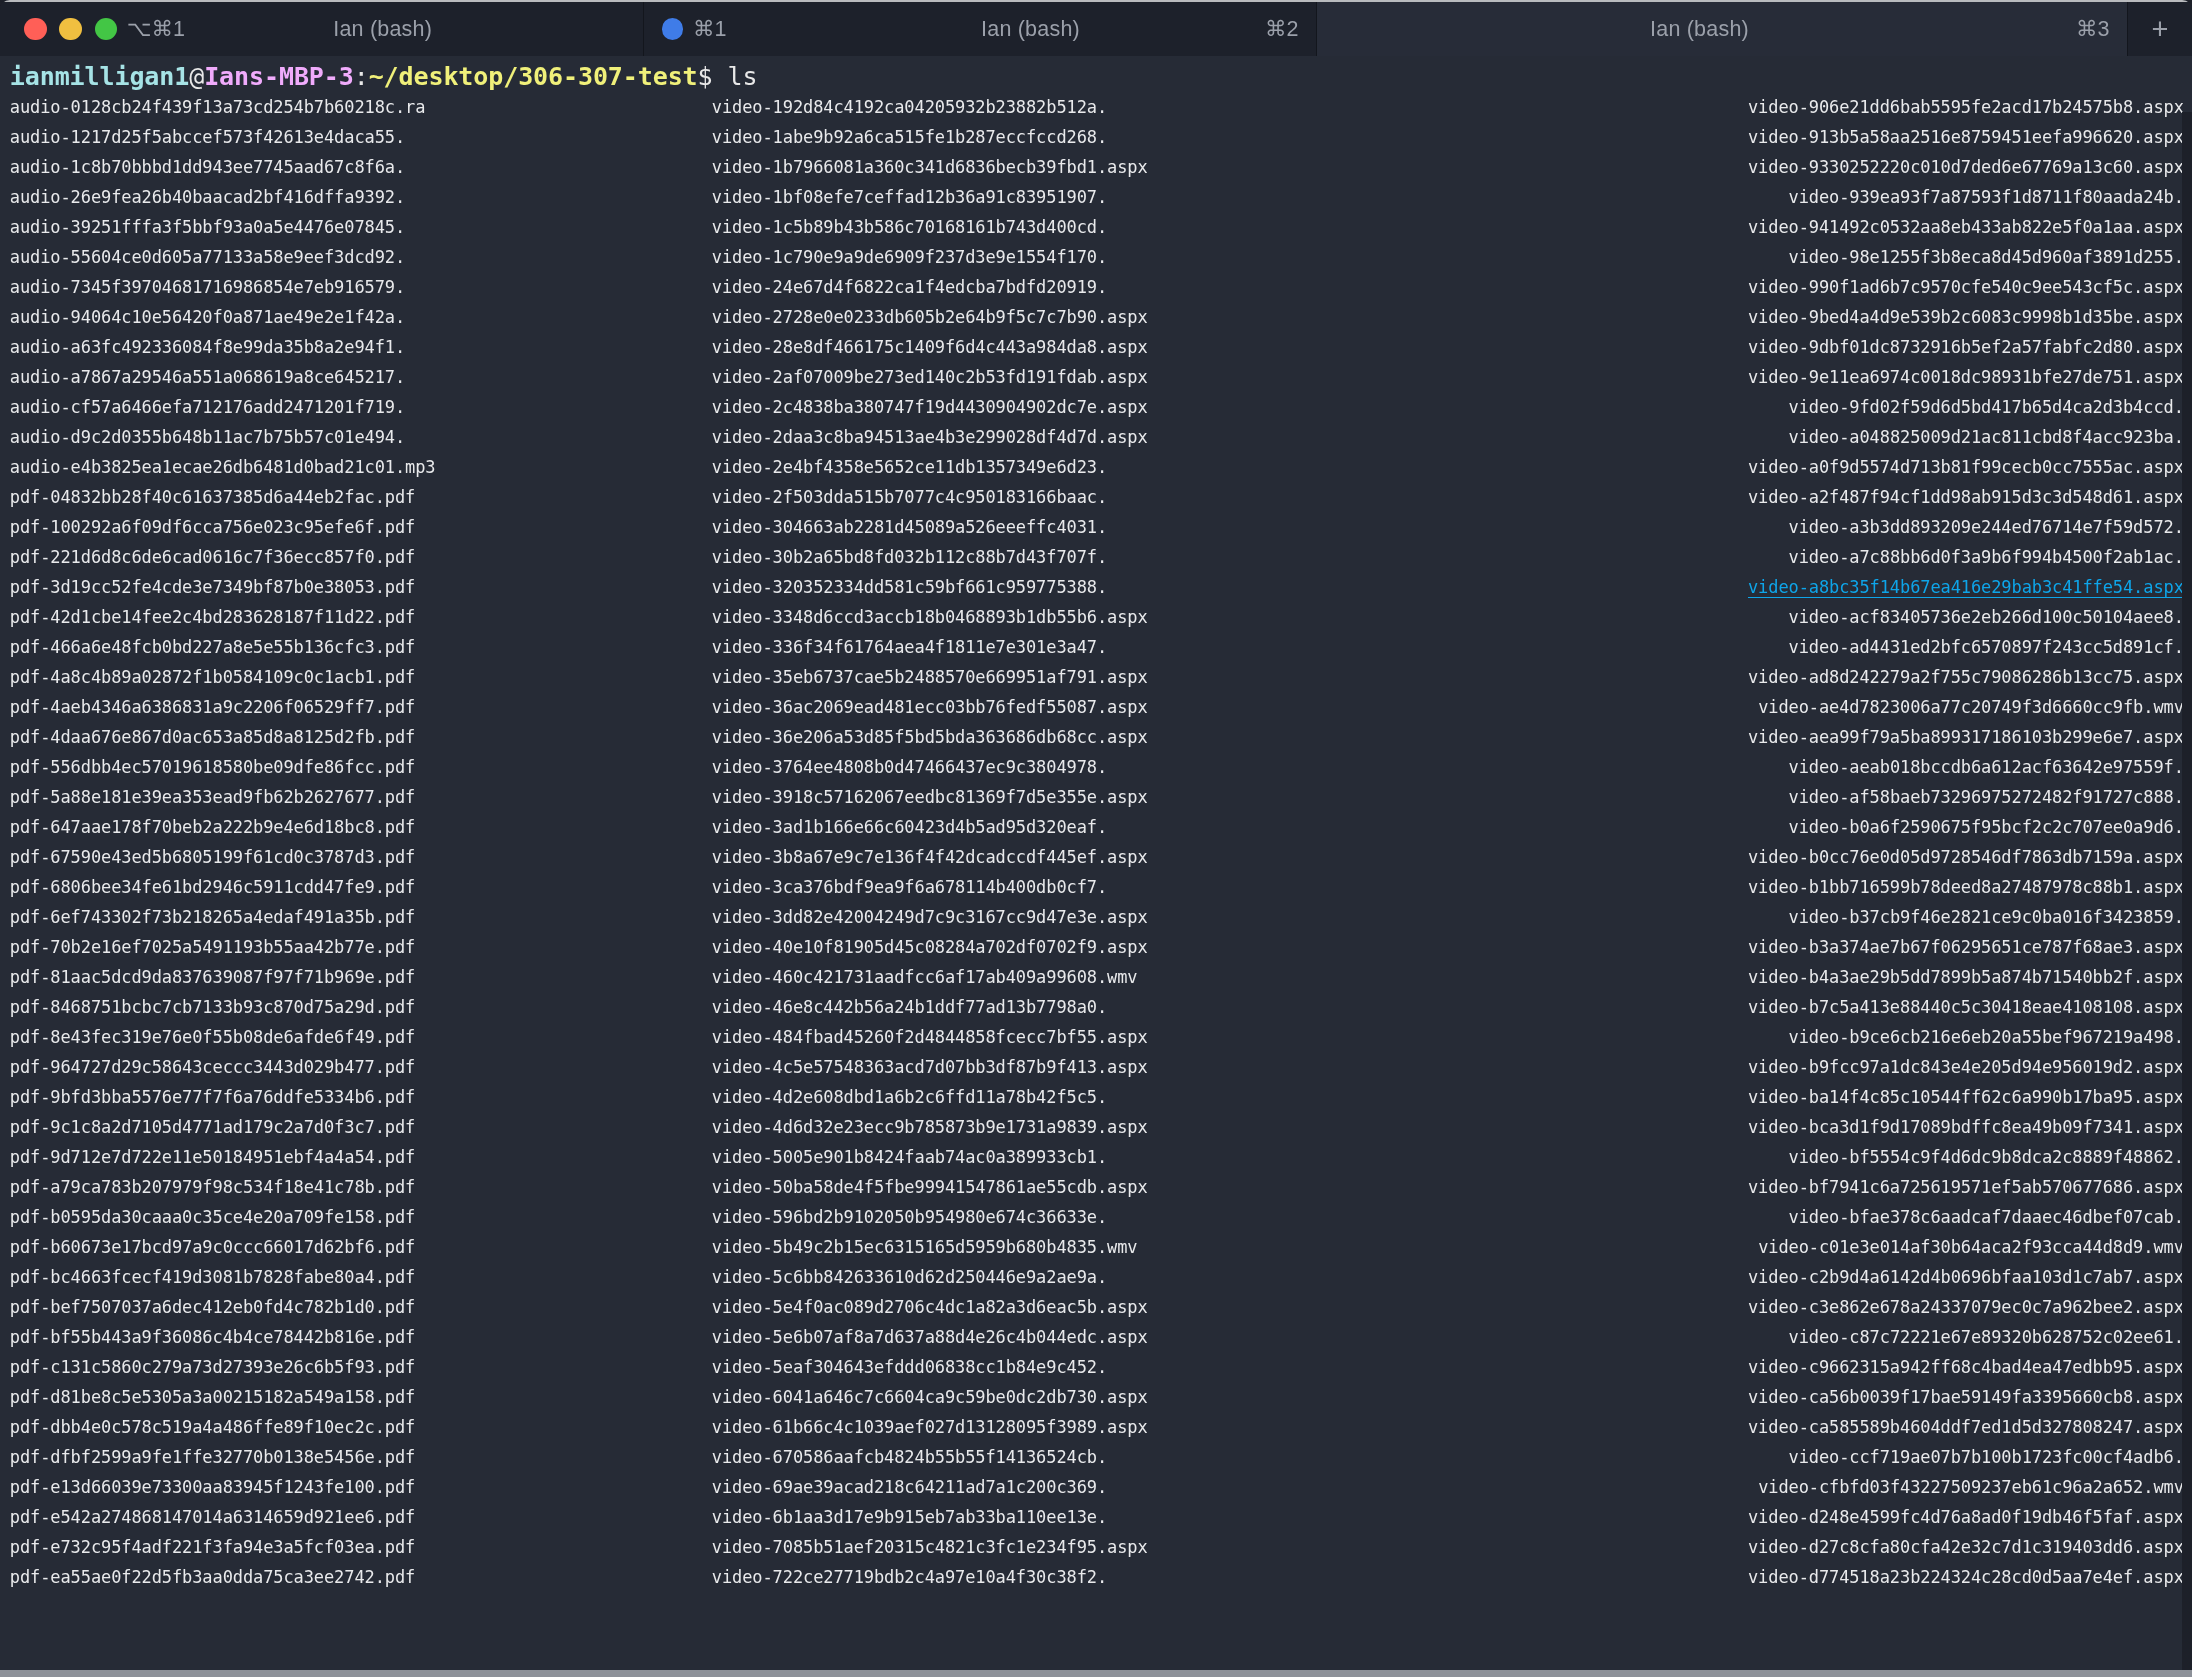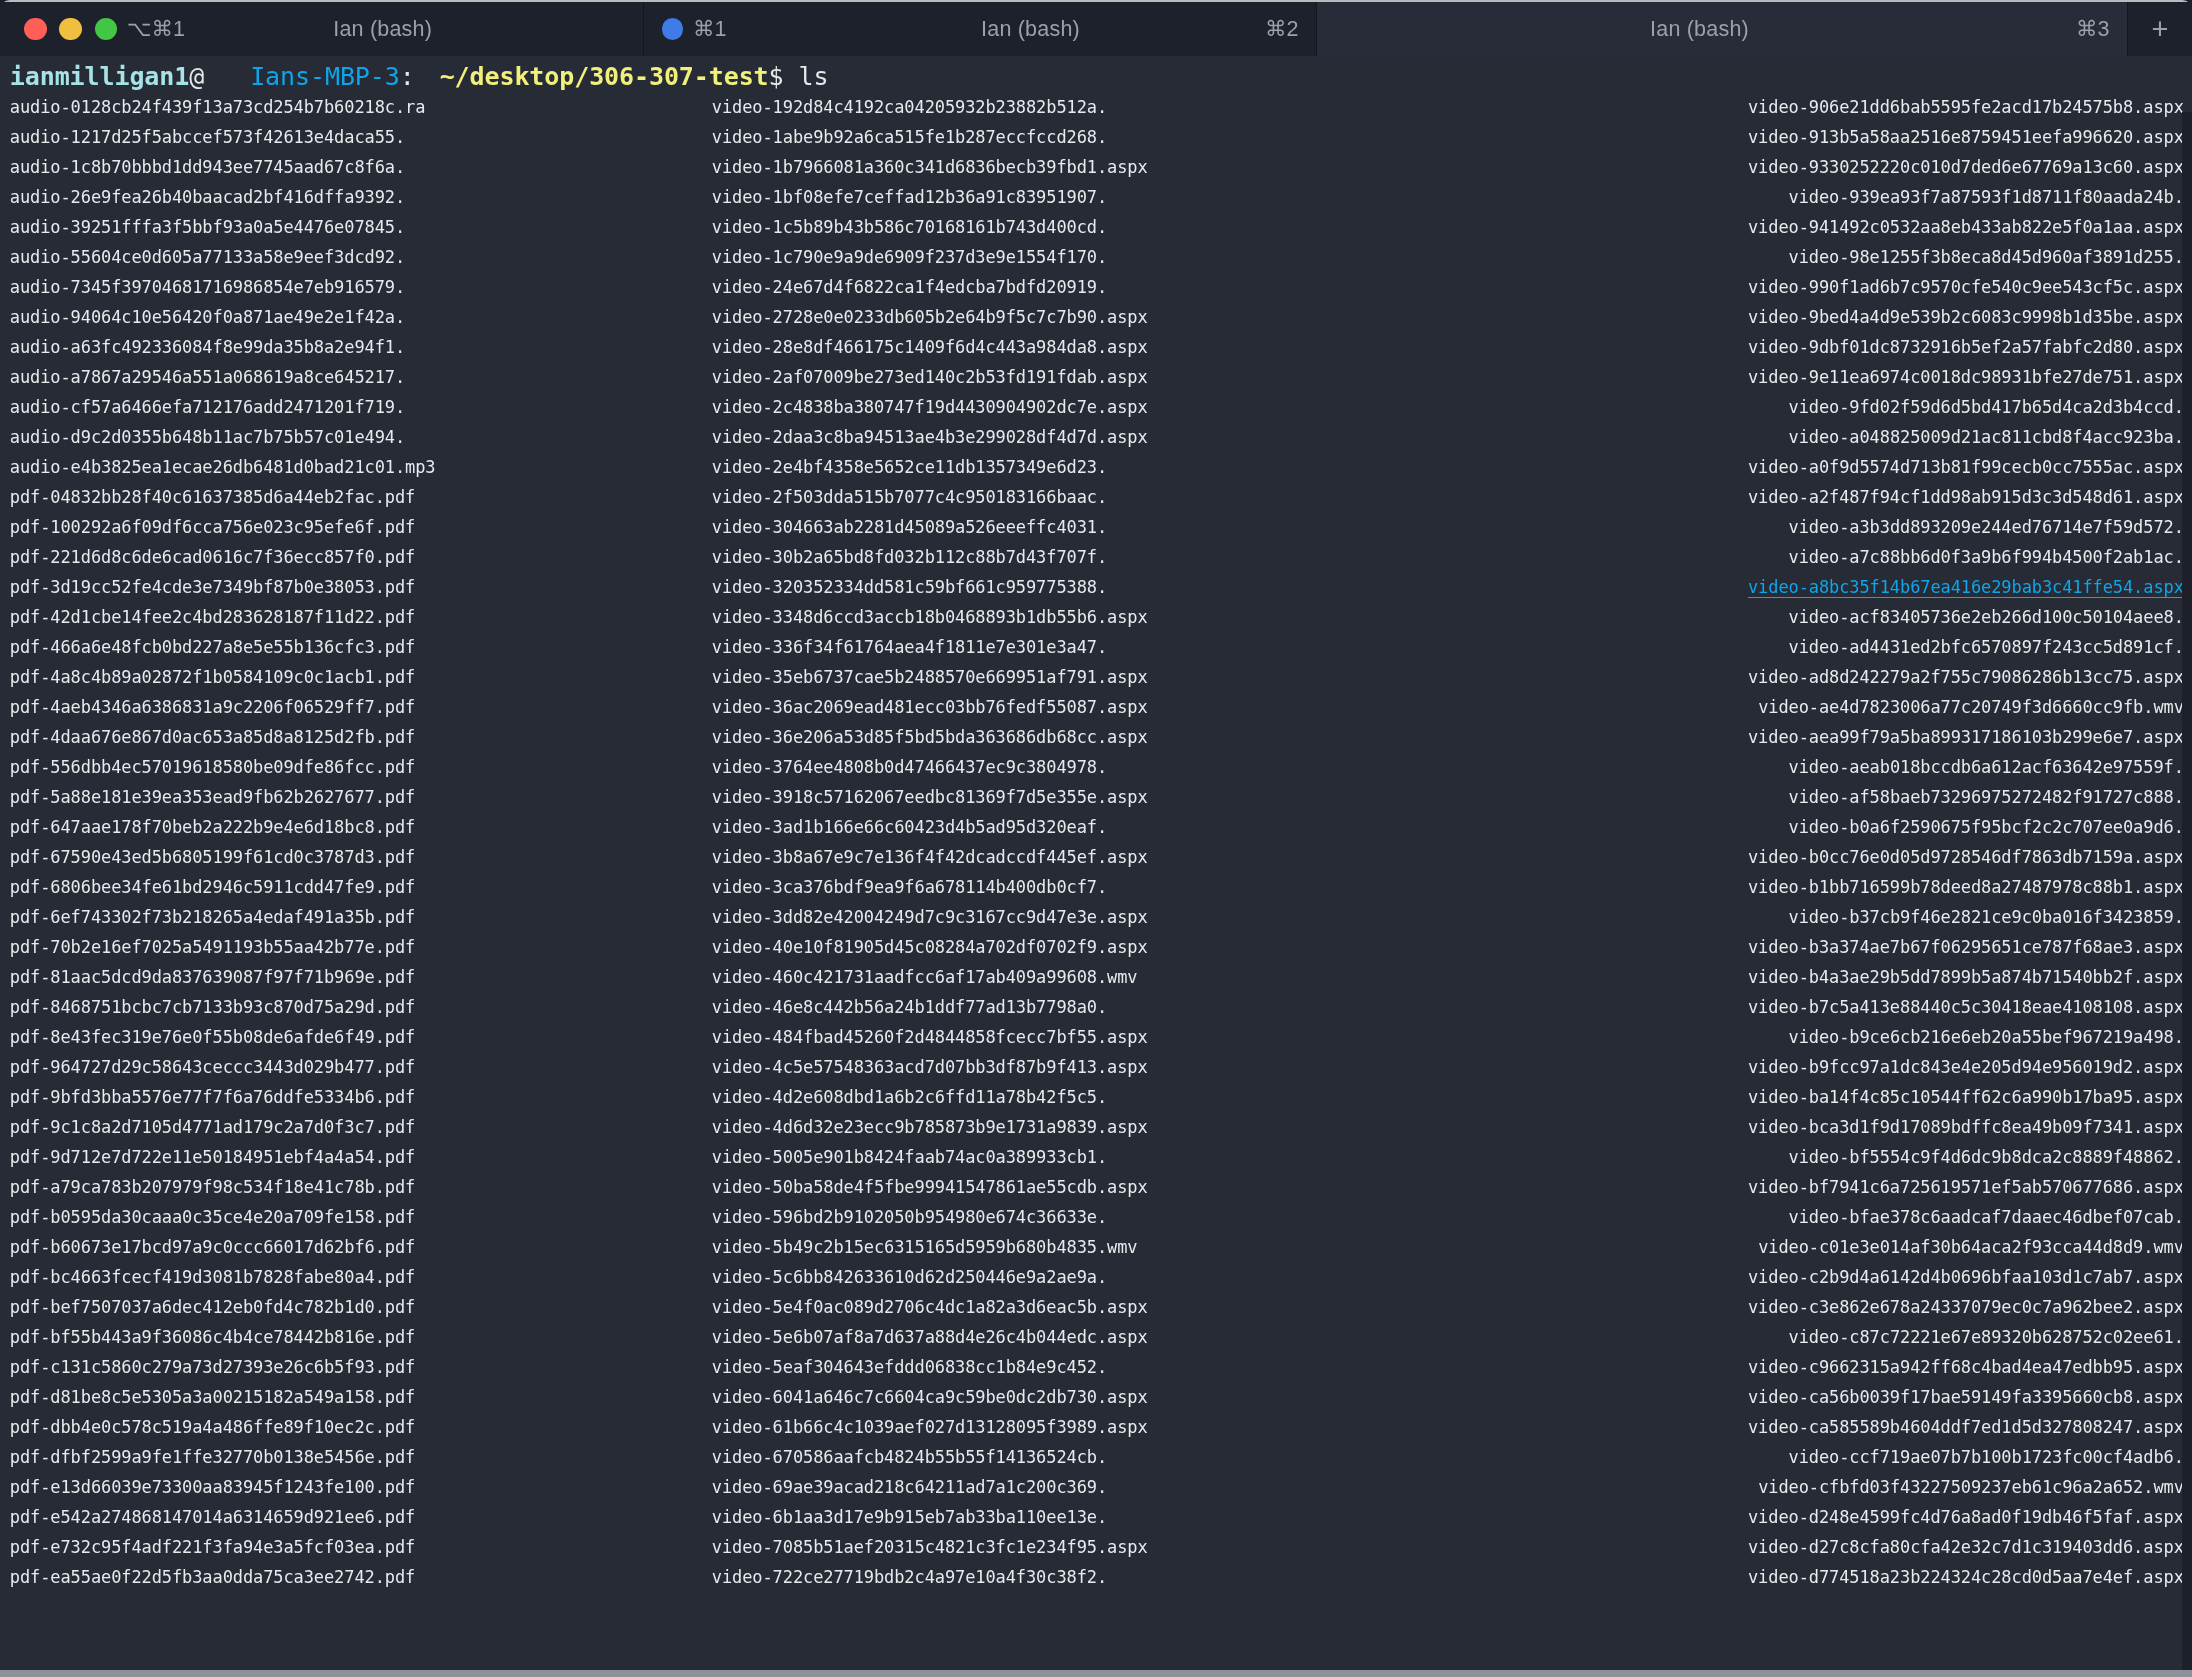--- a/index.html
+++ b/index.html
@@ -96,23 +96,23 @@
     padding:5.9px 0 0 9.8px;
   }
   #prompt-line {
     font-size:25px;
     line-height:30px;
     white-space:pre;
     letter-spacing:-0.1px;
   }
   .c-user { color:#a6e3e6; font-weight:bold;margin-top:8px; }
   .c-at   { color:#e8e8e8; }
-  .c-host { color:#0ea5e9; font-weight:normal;padding-left:46px; }
+  .c-host { color:#f0abfc; font-weight:bold; }
   .c-colon{ color:#e8e8e8; }
-  .c-path { color:#f0f07a; font-weight:bold;margin-left:25px; }
+  .c-path { color:#f0f07a; font-weight:bold; }
   .c-dollar { color:#e8e8e8; }
   .c-cmd  { color:#e8e8e8;text-align:center; }
 
   #cols {
     display:flex;
     align-items:flex-start;
   }
   .col {
     white-space:pre;
     font-size:17px;

